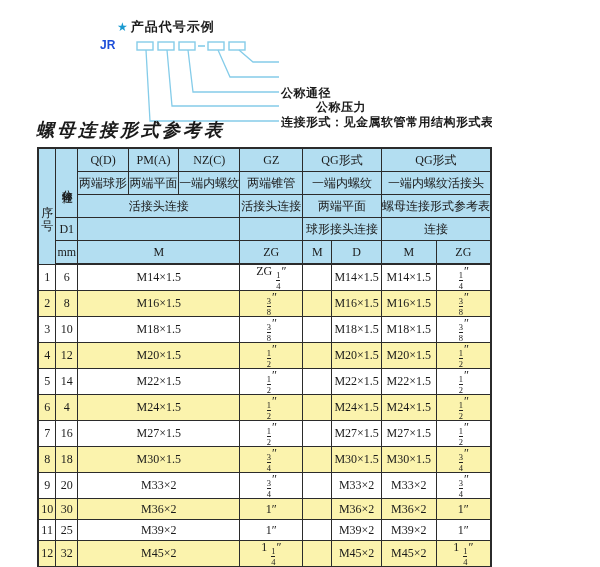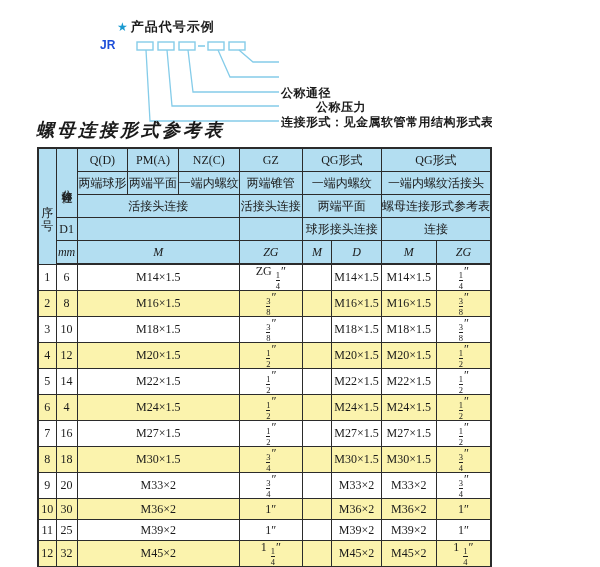--- a/index.html
+++ b/index.html
@@ -39,21 +39,21 @@
     border:2px solid var(--border);
   }
   table.ref td{
     border:1px solid var(--border);text-align:center;vertical-align:middle;
     font-size:12px;line-height:1.05;padding:0;overflow:hidden;white-space:nowrap;
   }
   table.ref tr.hrow td{background:var(--header-bg);height:22px;margin-left:44px;}
   table.ref tr.drow td{height:20px;background:#ffffff;}
   table.ref tr.drow.alt td{background:var(--row-alt-bg);}
   td.sec-r{border-right-width:2px;}
-  tr.hdr-bottom td{border-bottom-width:2px;font-style:italic;}
+  tr.hdr-bottom td{border-bottom-width:2px;}
   .vtext{
     writing-mode:vertical-rl;text-orientation:upright;margin:0 auto;
     letter-spacing:15px;font-size:12px;line-height:1;padding-top:10px;
   }
   .vtext2{
     writing-mode:vertical-rl;text-orientation:upright;margin:0 auto;
     letter-spacing:1px;font-size:11px;line-height:1;
   }
   .frac{
     display:inline-flex;flex-direction:column;vertical-align:-3px;line-height:1;

